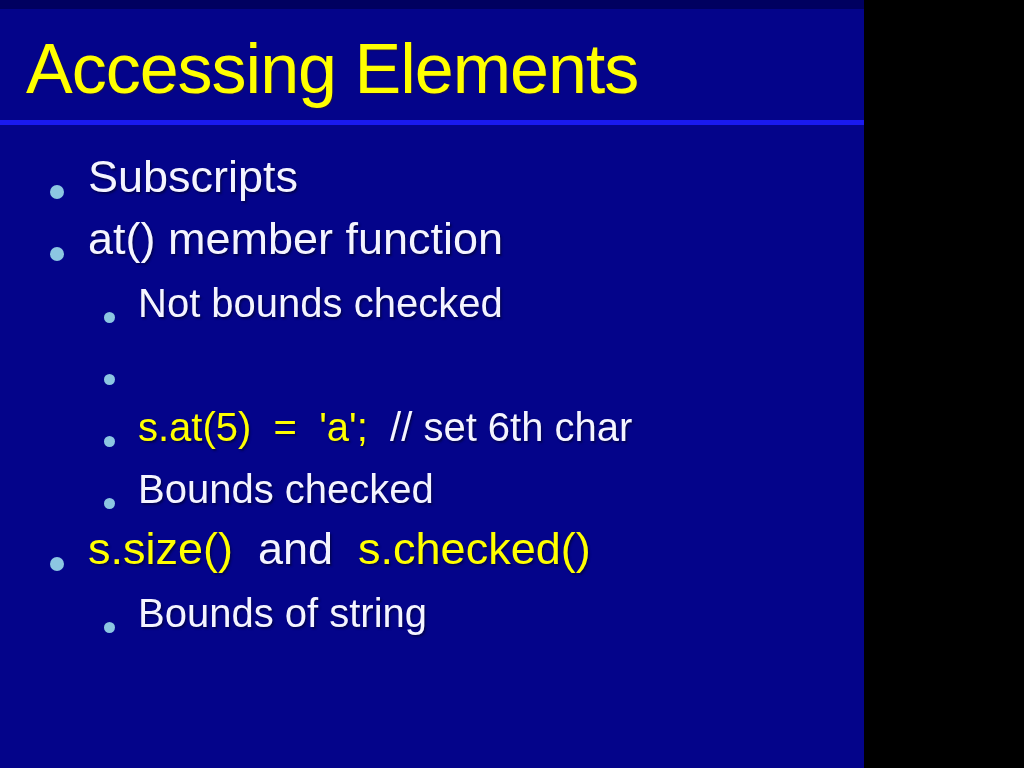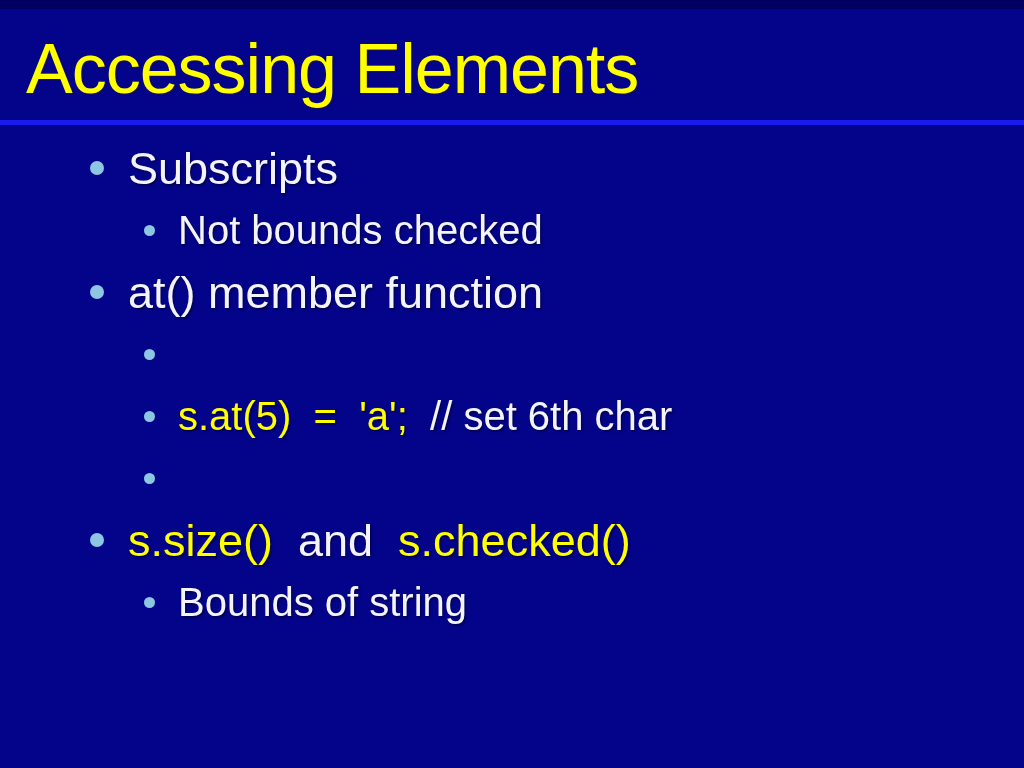--- a/index.html
+++ b/index.html
@@ -2,21 +2,21 @@
 <html style="--background: #04048A; --top-band: #000060; --title: #FFFF00; --divider: #1A1AEE; --bullet: #8CC6E2; --body-text: #F4F4FF; --code-text: #FFFF00;"><head>
 <meta charset="utf-8">
 <style>
   html, body {
     margin: 0;
     padding: 0;
     background: #000;
   }
   .slide {
     position: relative;
-    width: 1024px;
+    width: 864px;
     height: 768px;
     overflow: hidden;
     background: var(--background, #04048A);
     font-family: "Liberation Sans", sans-serif;
   }
   .top-band {
     position: absolute;
     top: 0; left: 0;
     width: 100%;
     height: 9px;
@@ -44,24 +44,23 @@
     background: var(--divider, #1A1AEE);
   }
   .content {
     position: absolute;
     top: 137px;
     left: 0;
     right: 0;
   }
   .line {
     display: flex;
-    align-items: center;
+    align-items: flex-end;
     height: 62px;
     white-space: nowrap;
-    padding-left: 40px;
   }
   .bullet {
     flex-shrink: 0;
     border-radius: 50%;
     background: var(--bullet, #8CC6E2);
   }
   .l1 .bullet {
     width: 14px;
     height: 14px;
     margin-left: 50px;
@@ -106,41 +105,42 @@
 
   <div class="content">
 
     <div class="line l1">
       <span class="bullet"></span>
       <span class="txt"><span class="seg plain">Subscripts</span></span>
     </div>
 
 
 
+    <div class="line l1">
+      <span class="bullet"></span>
+      <span class="txt"><span class="seg plain">at() member function</span></span>
+    </div>
+
     <div class="line l2">
       <span class="bullet"></span>
       <span class="txt"><span class="seg plain">Not bounds checked</span></span>
-    </div>
-
-    <div class="line l1">
-      <span class="bullet"></span>
-      <span class="txt"><span class="seg plain">at() member function</span></span>
     </div>
 
     <div class="line l2">
       <span class="bullet"></span>
     </div>
 
     <div class="line l2">
       <span class="bullet"></span>
       <span class="txt"><span class="seg code">s.at(5)  =  'a';</span><span class="seg plain">  // set 6th char</span></span>
     </div>
 
     <div class="line l2">
       <span class="bullet"></span>
+      <span class="txt"><span class="seg plain">Bounds checked</span></span>
     </div>
 
     <div class="line l1">
       <span class="bullet"></span>
       <span class="txt"><span class="seg code">s.size()</span><span class="seg plain">  and  </span><span class="seg code">s.checked()</span></span>
     </div>
 
     <div class="line l2">
       <span class="bullet"></span>
       <span class="txt"><span class="seg plain">Bounds of string</span></span>

